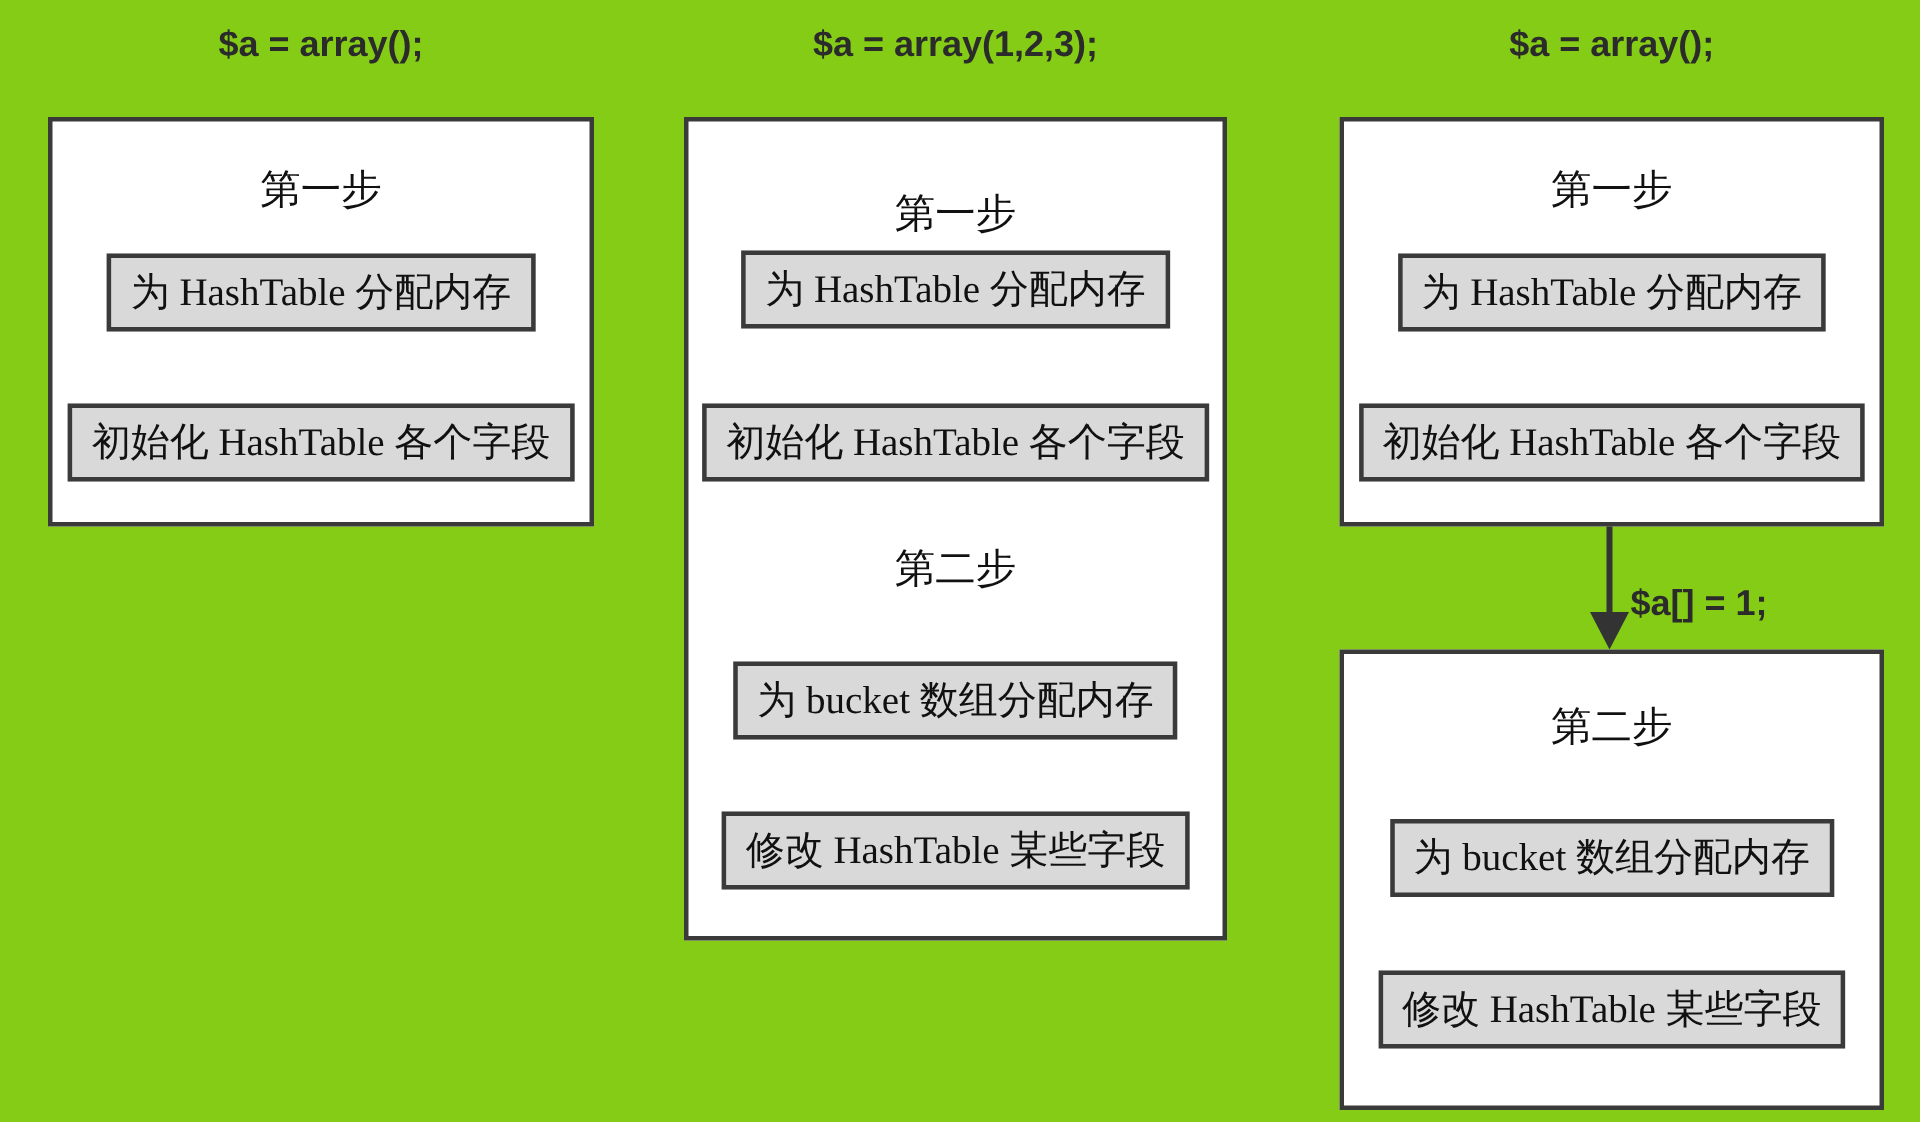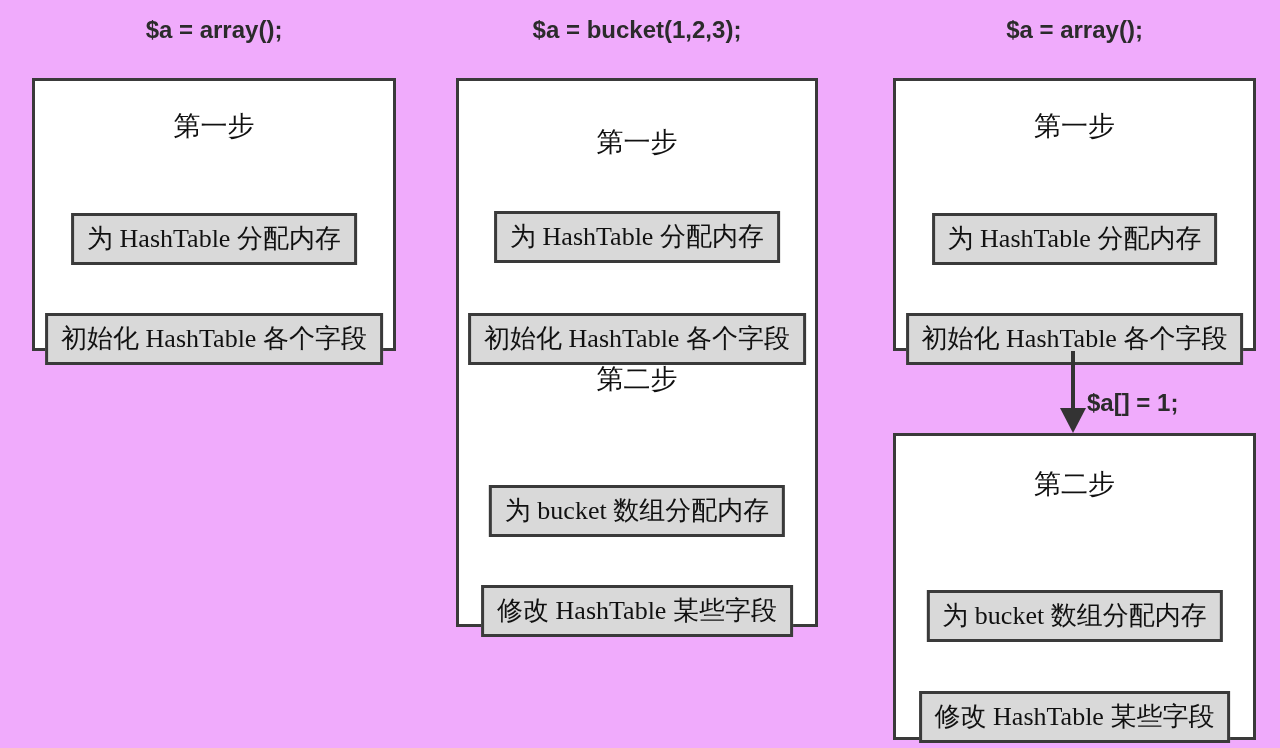--- a/index.html
+++ b/index.html
@@ -4,21 +4,21 @@
 <style>
   html, body {
     margin: 0;
     padding: 0;
     background: #ffffff;
   }
   .canvas {
     position: relative;
     width: 1280px;
     height: 748px;
-    background: #f0abfc;
+    background: #84cc16;
     overflow: hidden;
   }
   .code-title {
     position: absolute;
     top: 16px;
     text-align: center;
     font-family: "Liberation Sans", "DejaVu Sans", sans-serif;
     font-weight: bold;
     font-size: 24px;
     color: #2b2b2b;
@@ -46,21 +46,20 @@
     transform: translateX(-50%);
     background: #d9d9d9;
     border: 3px solid #3a3a3a;
     padding: 6px 13px;
     font-family: "Liberation Serif", "DejaVu Serif", serif;
     font-size: 26px;
     line-height: 34px;
     color: #111111;
     white-space: nowrap;
     box-sizing: border-box;
-    margin-top: 44px;
   }
   .arrow-line {
     position: absolute;
     left: 1071px;
     top: 351px;
     width: 4px;
     height: 60px;
     background: #333333;
   }
   .arrow-head {
@@ -82,21 +81,21 @@
     font-size: 24px;
     color: #2b2b2b;
   }
 </style>
 </head>
 <body>
 
 <div class="canvas">
 
   <div class="code-title" style="left:32px; width:364px;">$a = array();</div>
-  <div class="code-title" style="left:456px; width:362px;">$a = bucket(1,2,3);</div>
+  <div class="code-title" style="left:456px; width:362px;">$a = array(1,2,3);</div>
   <div class="code-title" style="left:893px; width:363px;">$a = array();</div>
 
   <div class="outer-box" style="left:32px; top:78px; width:364px; height:273px;">
     <div class="step-label" style="top:30px;">第一步</div>
     <div class="inner-box" style="top:88px;">为 HashTable 分配内存</div>
     <div class="inner-box" style="top:188px;">初始化 HashTable 各个字段</div>
   </div>
 
   <div class="outer-box" style="left:456px; top:78px; width:362px; height:549px;">
     <div class="step-label" style="top:46px;">第一步</div>

